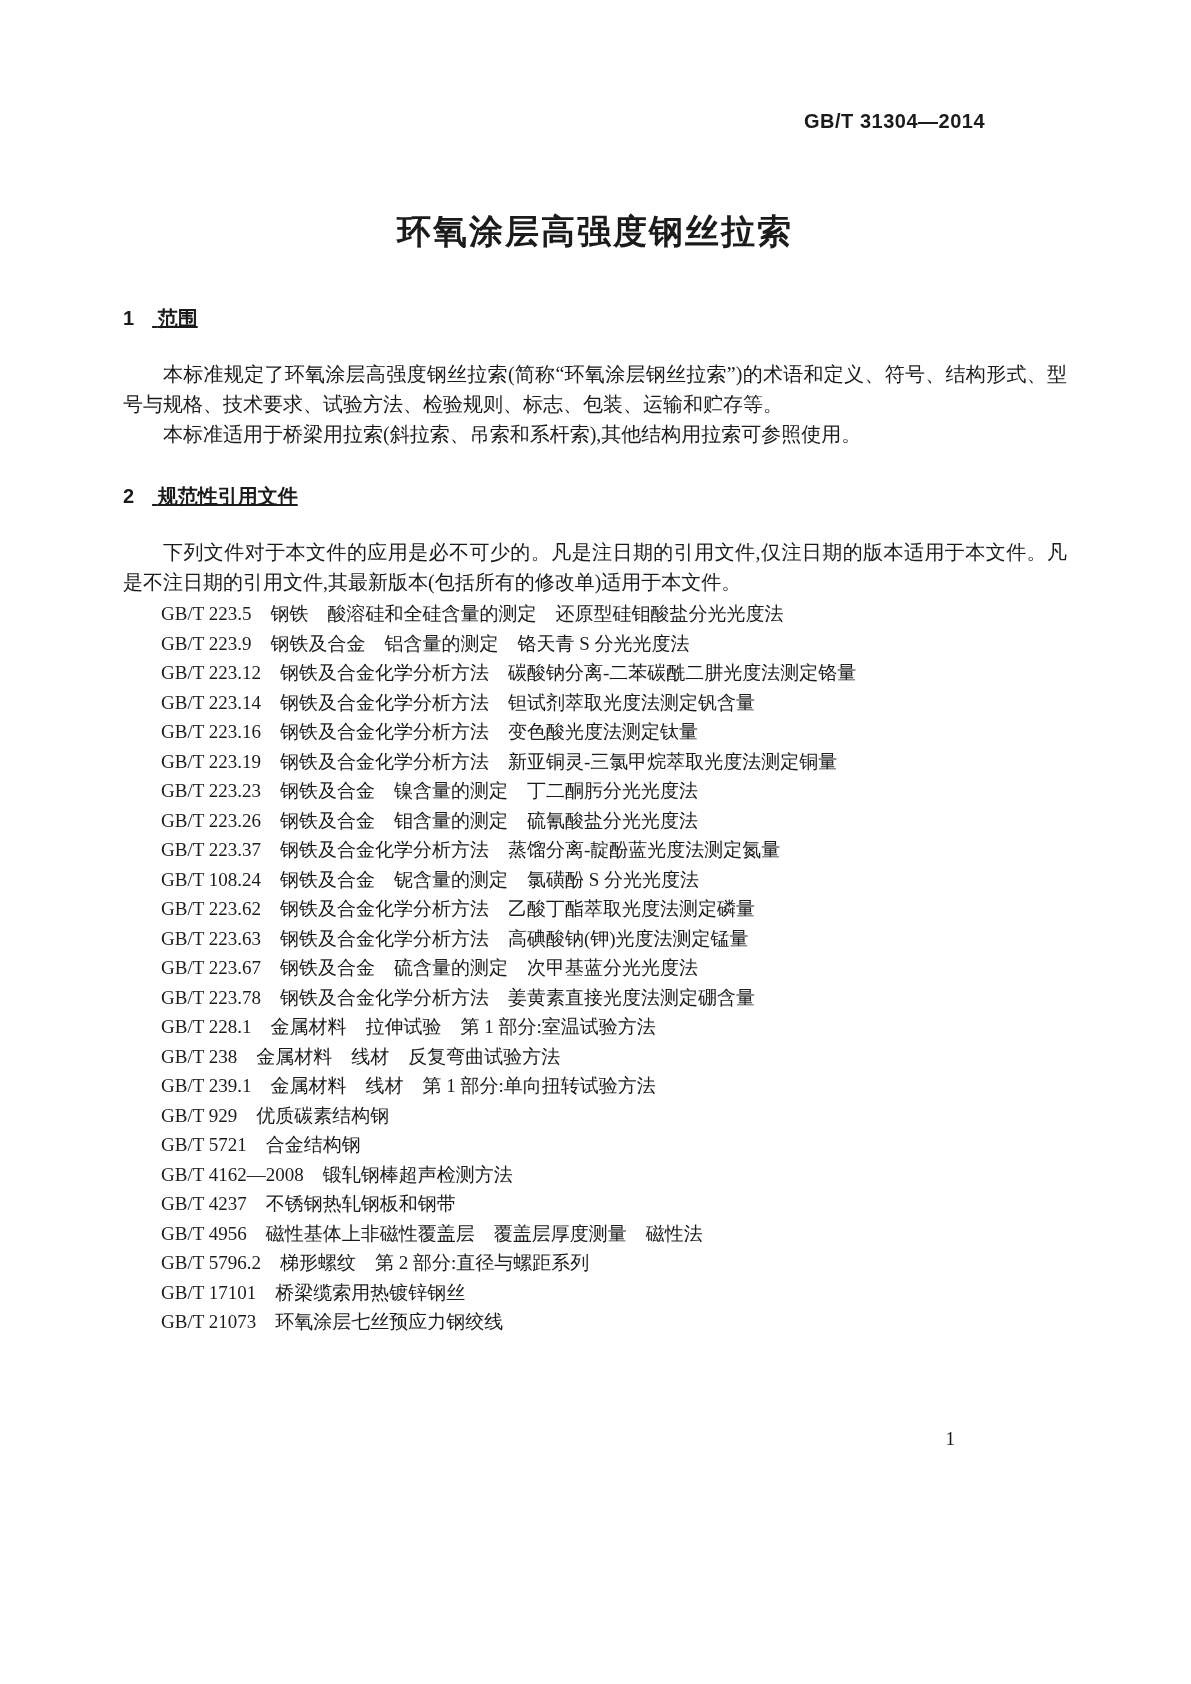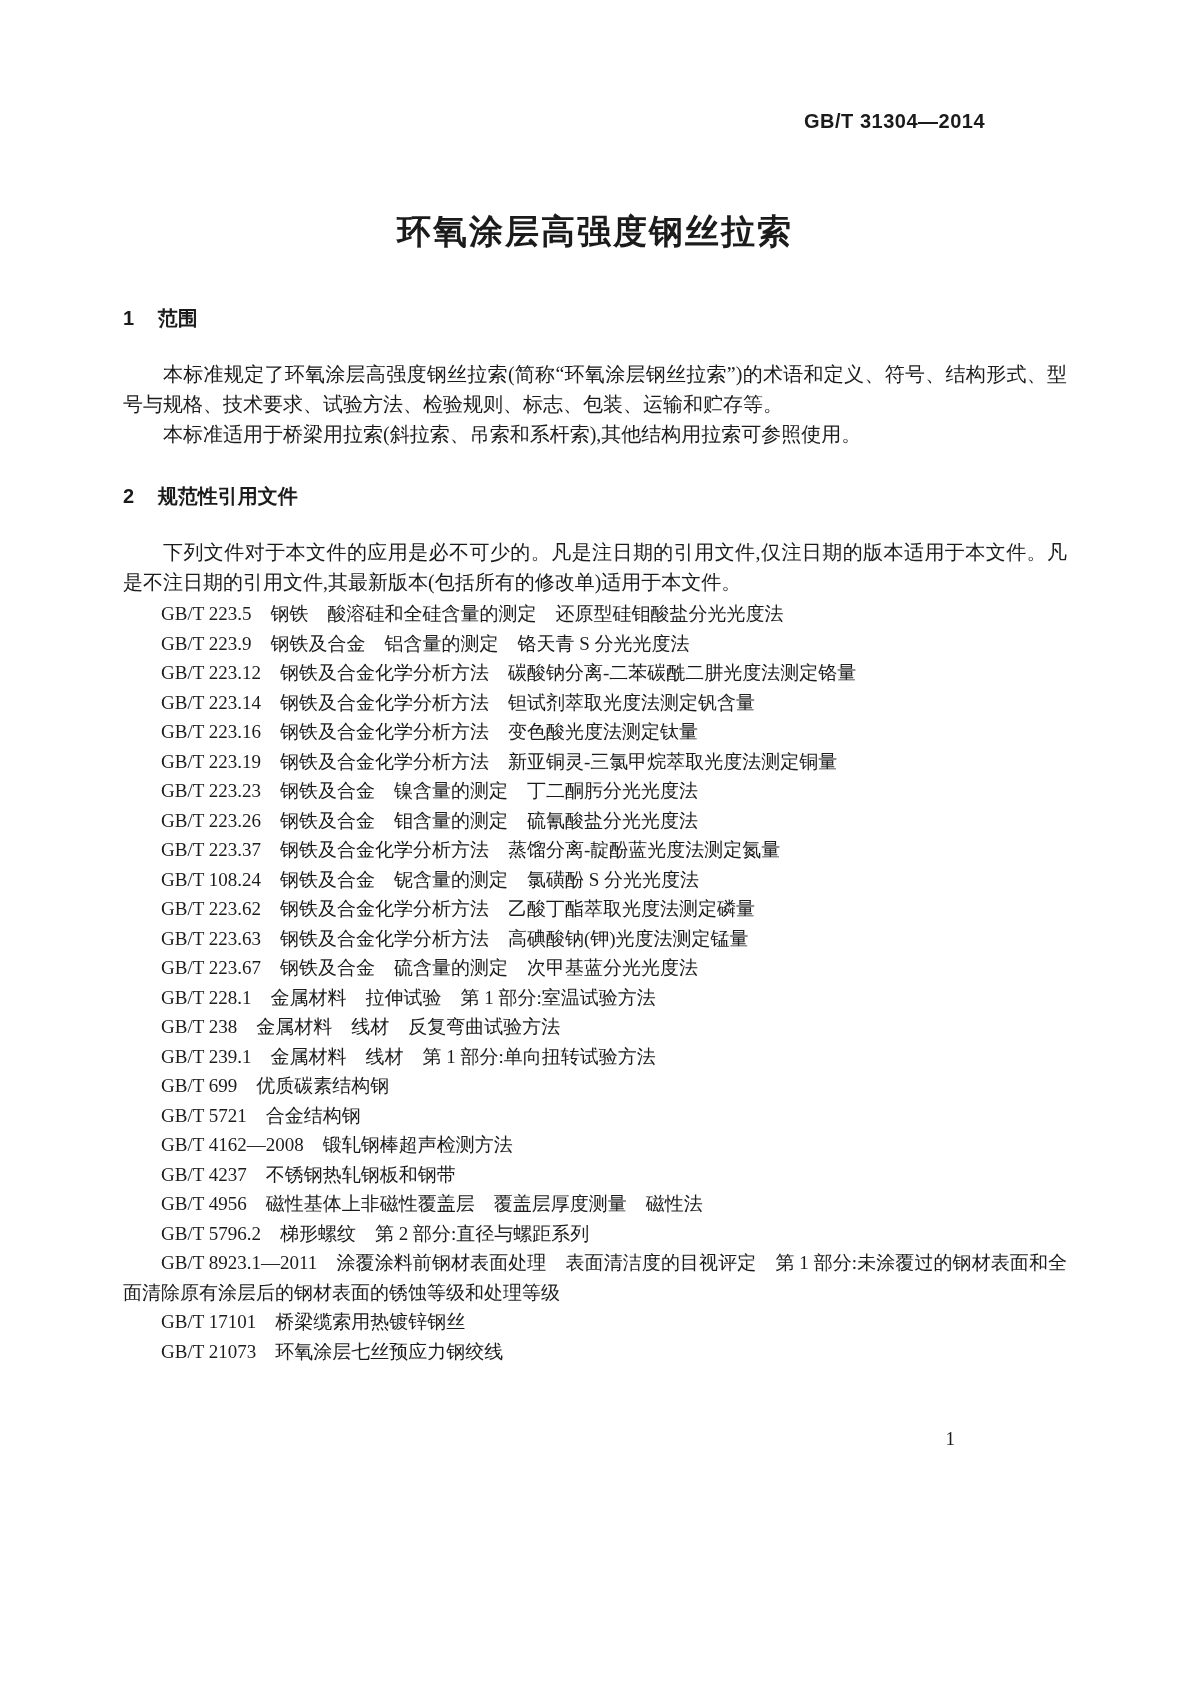--- a/index.html
+++ b/index.html
@@ -34,20 +34,21 @@
     font-size: 34px;
     letter-spacing: 2px;
     line-height: 40px;
   }
 
   .sec-heading {
     font-family: "Liberation Sans", "DejaVu Sans", sans-serif;
     font-weight: 700;
     font-size: 20px;
     line-height: 26px;
+    text-decoration: underline;
   }
   .sec-heading.first  { margin-top: 54px; }
   .sec-heading.second { margin-top: 34px; }
   .sec-num { display: inline-block; margin-right: 18px; }
 
   .paras { margin-top: 28px; }
   .body-para {
     font-size: 20px;
     line-height: 30px;
     text-align: justify;
@@ -124,40 +125,40 @@
 
           <p class="ref-para">GB/T 108.24　钢铁及合金　铌含量的测定　氯磺酚 S 分光光度法</p>
 
           <p class="ref-para">GB/T 223.62　钢铁及合金化学分析方法　乙酸丁酯萃取光度法测定磷量</p>
 
           <p class="ref-para">GB/T 223.63　钢铁及合金化学分析方法　高碘酸钠(钾)光度法测定锰量</p>
 
           <p class="ref-para">GB/T 223.67　钢铁及合金　硫含量的测定　次甲基蓝分光光度法</p>
 
 
+          <p class="ref-para">GB/T 223.78　钢铁及合金化学分析方法　姜黄素直接光度法测定硼含量</p>
 
           <p class="ref-para">GB/T 228.1　金属材料　拉伸试验　第 1 部分:室温试验方法</p>
 
           <p class="ref-para">GB/T 238　金属材料　线材　反复弯曲试验方法</p>
 
           <p class="ref-para">GB/T 239.1　金属材料　线材　第 1 部分:单向扭转试验方法</p>
 
-          <p class="ref-para">GB/T 699　优质碳素结构钢</p>
+          <p class="ref-para">GB/T 929　优质碳素结构钢</p>
 
           <p class="ref-para">GB/T 5721　合金结构钢</p>
 
           <p class="ref-para">GB/T 4162—2008　锻轧钢棒超声检测方法</p>
 
           <p class="ref-para">GB/T 4237　不锈钢热轧钢板和钢带</p>
 
           <p class="ref-para">GB/T 4956　磁性基体上非磁性覆盖层　覆盖层厚度测量　磁性法</p>
 
           <p class="ref-para">GB/T 5796.2　梯形螺纹　第 2 部分:直径与螺距系列</p>
 
-          <p class="ref-para">GB/T 8923.1—2011　涂覆涂料前钢材表面处理　表面清洁度的目视评定　第 1 部分:未涂覆过的钢材表面和全面清除原有涂层后的钢材表面的锈蚀等级和处理等级</p>
 
           <p class="ref-para">GB/T 17101　桥梁缆索用热镀锌钢丝</p>
 
           <p class="ref-para">GB/T 21073　环氧涂层七丝预应力钢绞线</p>
         </div>
     </section>
 
   </div>
 
   <div class="page-number">1</div>

